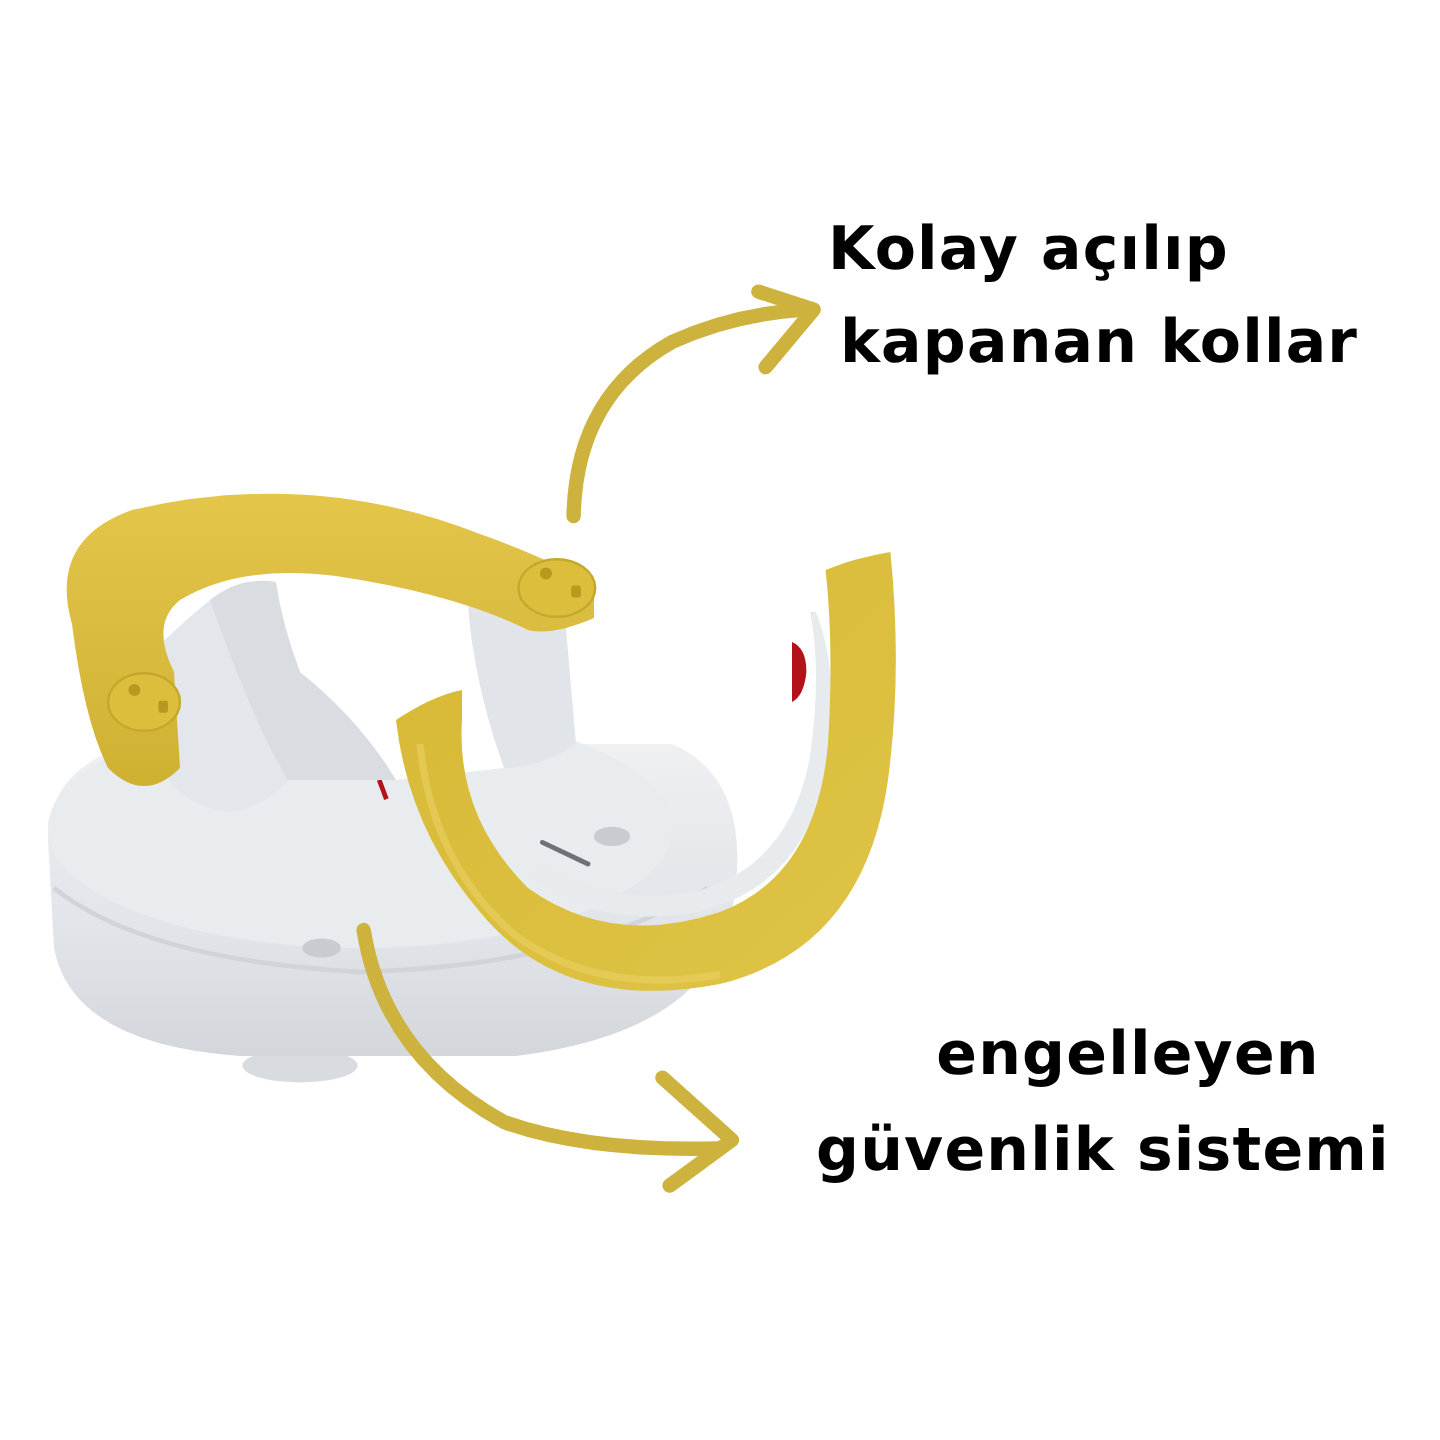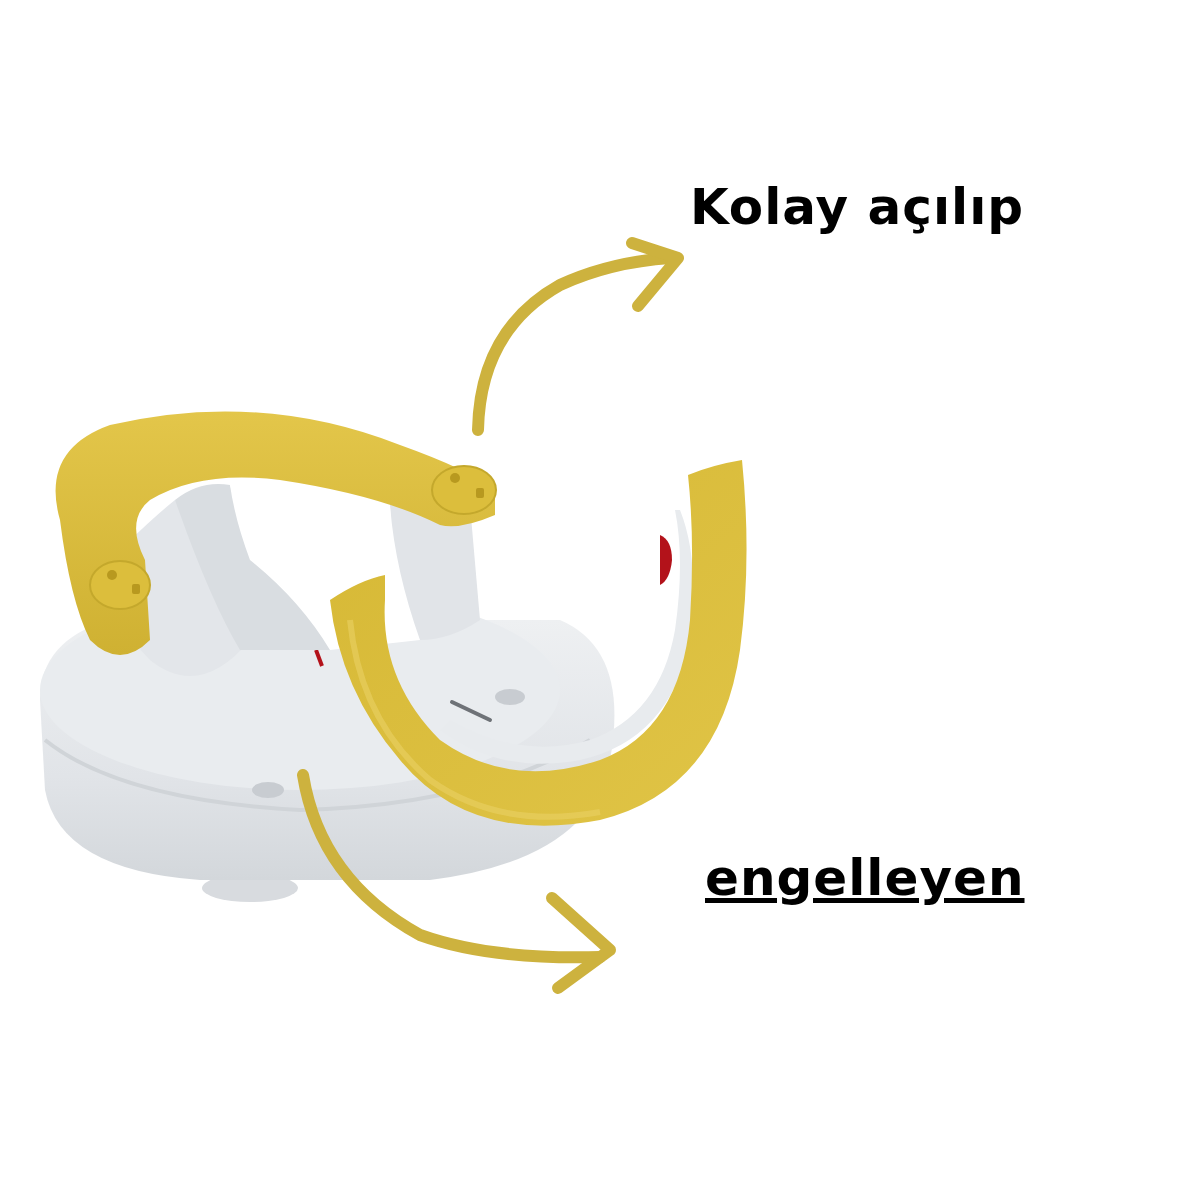--- a/index.html
+++ b/index.html
@@ -58,21 +58,21 @@
       top: 838px;
       width: 510px;
       font-size: 50px;
     }
     .callout-bottom .line {
       display: block;
       height: 80px;
       line-height: 80px;
     }
     .callout-bottom .line-1 { text-align: right; }
-    .callout-bottom .line-2 { text-align: left; padding-left: 40px; text-decoration: underline; }
+    .callout-bottom .line-2 { text-align: center; padding-left: 40px; }
     .callout-bottom .line-3 { text-align: left; padding-left: 15px; }
   </style>
 </head>
 <body>
 
 <div class="stage">
 
   <svg class="product-svg" viewBox="0 0 1200 1200" xmlns="http://www.w3.org/2000/svg">
     <defs>
       <linearGradient id="baseGrad" x1="0" y1="0" x2="0" y2="1">
@@ -148,19 +148,21 @@
       <path d="M632 243 L678 258 L638 306" fill="none" stroke="#CDB23E" stroke-width="12" stroke-linecap="round" stroke-linejoin="round"></path>
     </g>
     <g>
       <path d="M303 775 Q320 880 420 935 Q490 960 600 957" fill="none" stroke="#CDB23E" stroke-width="12" stroke-linecap="round"></path>
       <path d="M552 898 L610 950 L558 988" fill="none" stroke="#CDB23E" stroke-width="12" stroke-linecap="round" stroke-linejoin="round"></path>
     </g>
   </svg>
 
   <div class="callout callout-top">
     <span class="line line-1">Kolay açılıp</span>
+    <span class="line line-2">kapanan kollar</span>
   </div>
 
   <div class="callout callout-bottom">
     <span class="line line-2">engelleyen</span>
+    <span class="line line-3">güvenlik sistemi</span>
   </div>
 
 </div>
 
 </body></html>

